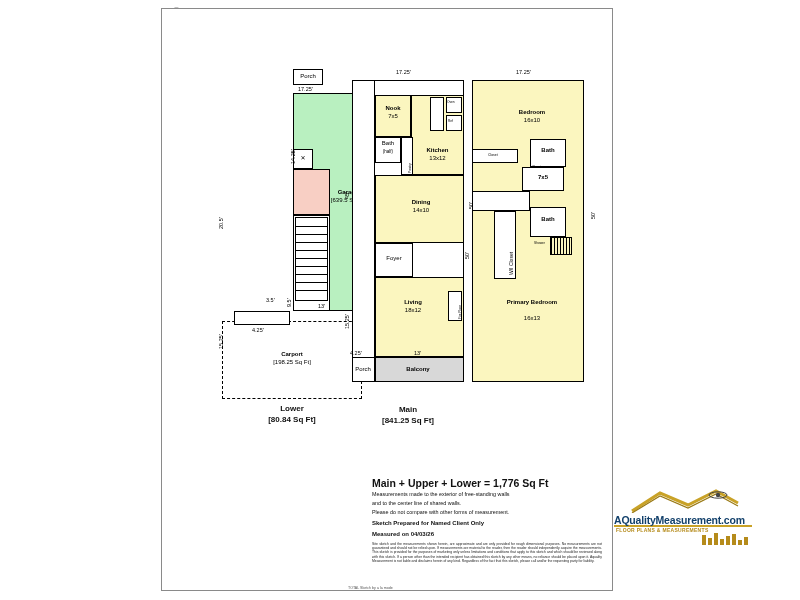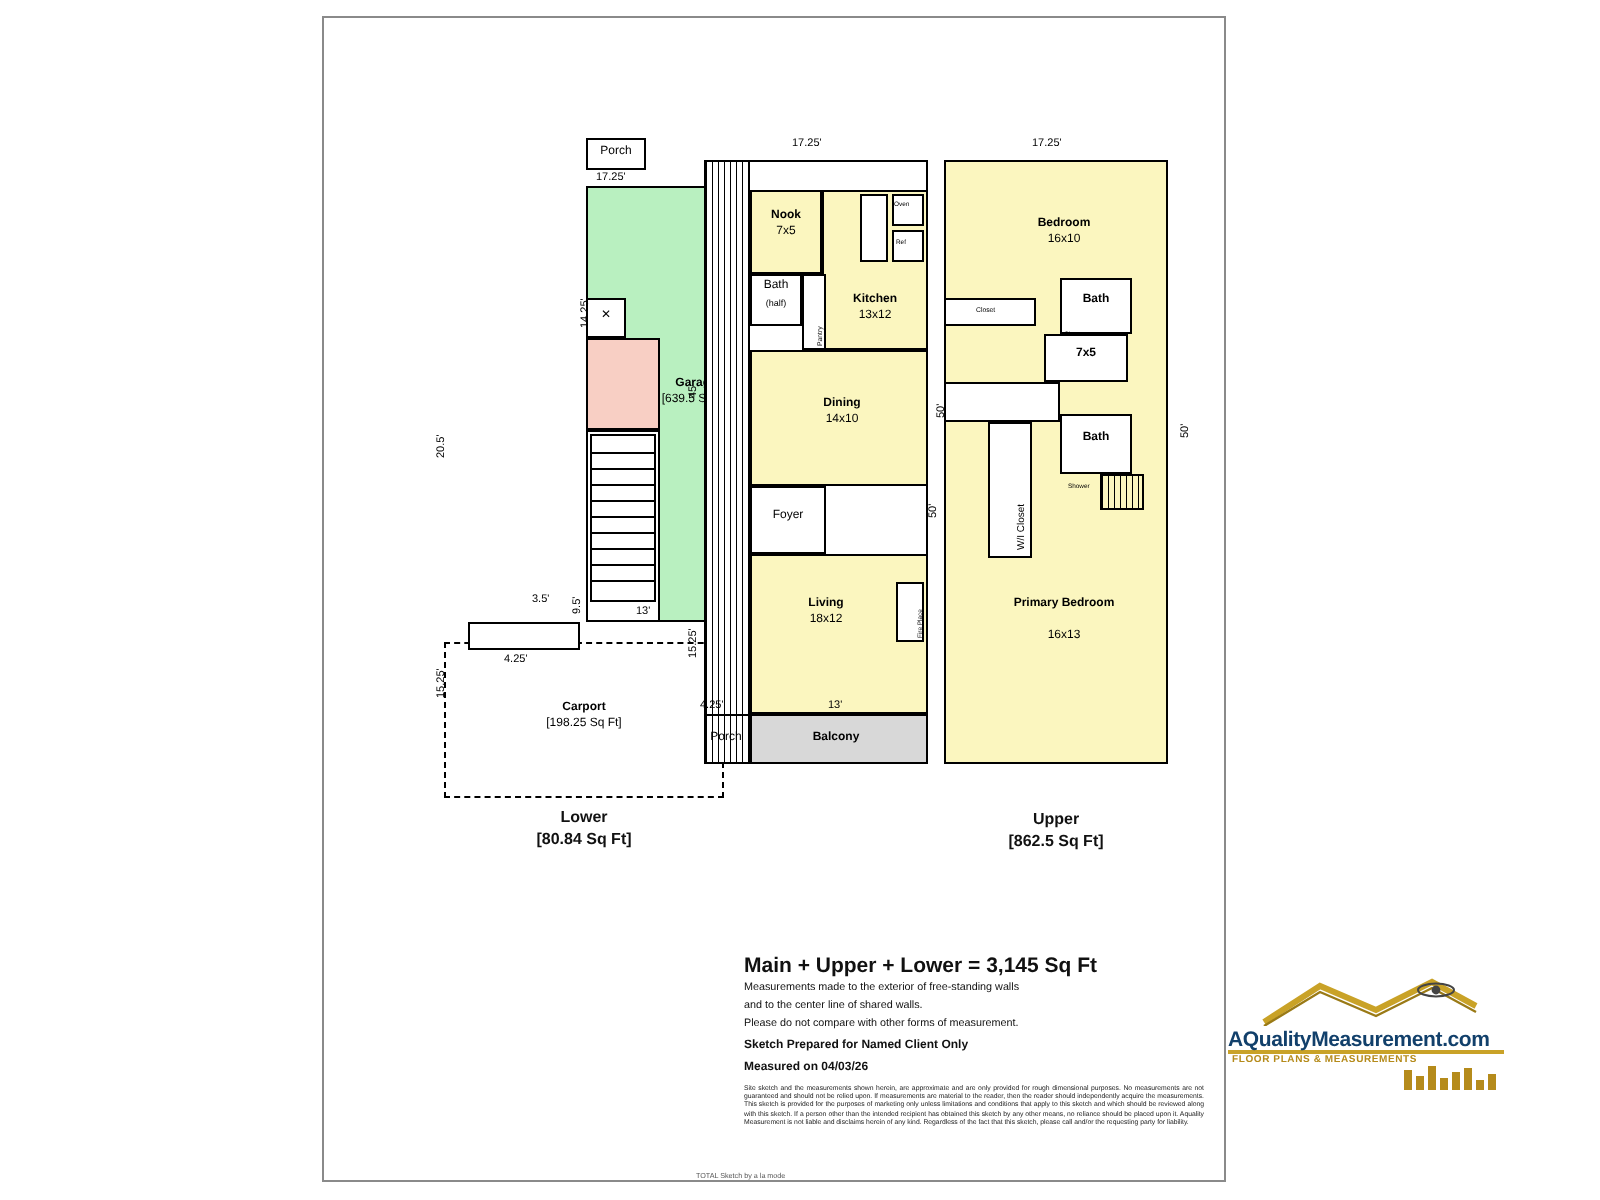--- a/index.html
+++ b/index.html
@@ -155,20 +155,24 @@
 
     <div class="room grey" style="left:23px;top:288px;width:89px;height:25px;"></div>
     <div class="lbl b" style="left:36px;top:297px;width:60px;">Balcony</div>
 
     <div class="vdim" style="left:-8px;top:130px;">45'</div>
     <div class="vdim" style="left:116px;top:140px;">50'</div>
     <div class="vdim" style="left:-8px;top:260px;">15.25'</div>
     <div class="dim" style="left:-2px;top:281px;">4.25'</div>
     <div class="dim" style="left:62px;top:281px;">13'</div>
 
+    <div class="title" style="left:-4px;top:335px;width:120px;">
+      <span>Main</span><br>
+      <span>[841.25 Sq Ft]</span>
+    </div>
   </div>
 
   <div class="plan" style="left:310px;top:60px;width:120px;height:340px;">
 
     <div class="dim" style="left:44px;top:0px;">17.25'</div>
 
     <div class="room yellow" style="left:0px;top:11px;width:112px;height:302px;"></div>
 
     <div class="lbl b" style="left:30px;top:40px;width:60px;">Bedroom</div>
     <div class="lbl" style="left:30px;top:48px;width:60px;">16x10</div>
@@ -192,28 +196,24 @@
 
     <div class="room white" style="left:22px;top:142px;width:22px;height:68px;"></div>
     <div class="vdim" style="left:36px;top:206px;font-size:5px;">W/I Closet</div>
 
     <div class="lbl b" style="left:24px;top:230px;width:72px;">Primary Bedroom</div>
     <div class="lbl" style="left:24px;top:246px;width:72px;">16x13</div>
 
     <div class="vdim" style="left:-8px;top:190px;">50'</div>
     <div class="vdim" style="left:118px;top:150px;">50'</div>
 
-    <div class="title" style="left:-4px;top:335px;width:120px;">
-      <span>Upper</span><br>
-      <span>[862.5 Sq Ft]</span>
-    </div>
   </div>
 
   <div class="foot">
-    <h2>Main + Upper + Lower = 3,145 Sq Ft</h2>
+    <h2>Main + Upper + Lower = 1,776 Sq Ft</h2>
     <p>Measurements made to the exterior of free-standing walls</p>
     <p>and to the center line of shared walls.</p>
     <p>Please do not compare with other forms of measurement.</p>
     <div class="b">Sketch Prepared for Named Client Only</div>
     <div class="b">Measured on 04/03/26</div>
     <div class="legal">Site sketch and the measurements shown herein, are approximate and are only provided for rough dimensional purposes. No measurements are not guaranteed and should not be relied upon.  If measurements are material to the reader, then the reader should independently acquire the measurements.  This sketch is provided for the purposes of marketing only unless limitations and conditions that apply to this sketch and which should be reviewed along with this sketch.  If a person other than the intended recipient has obtained this sketch by any other means, no reliance should be placed upon it. Aquality Measurement is not liable and disclaims herein of any kind. Regardless of the fact that this sketch, please call and/or the requesting party for liability.</div>
   </div>
 
   <div class="logo">
     <svg class="roof" viewBox="0 0 110 24">

